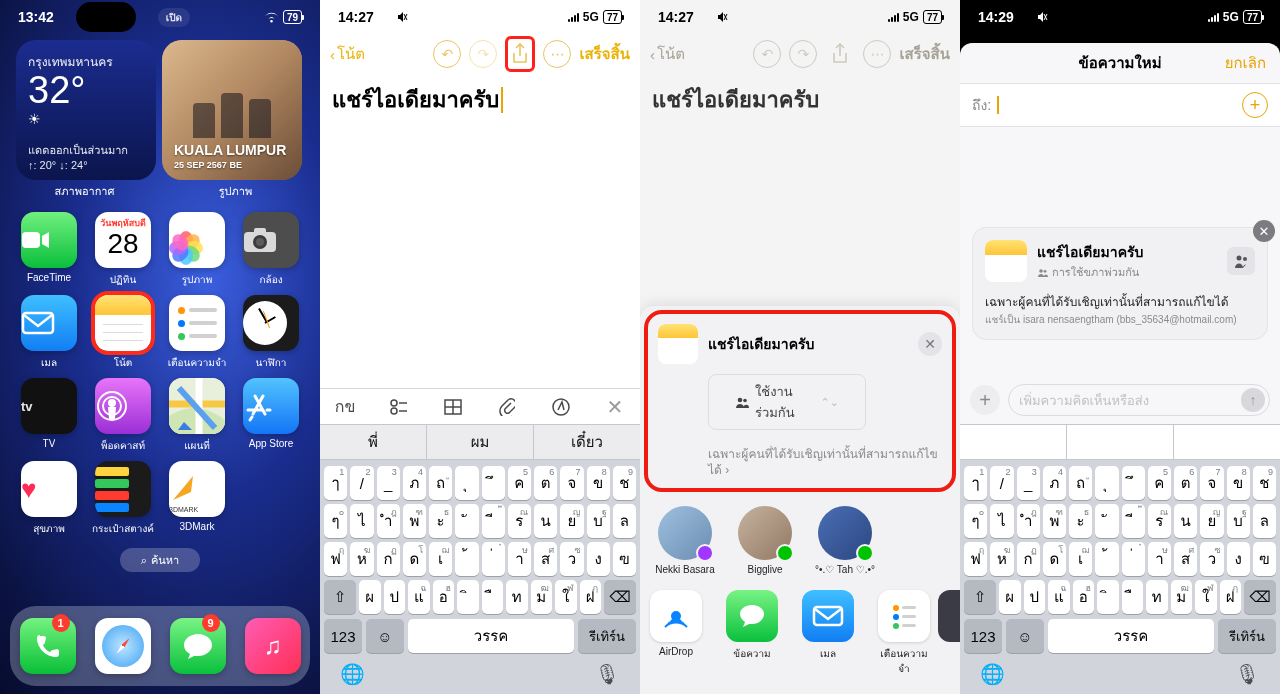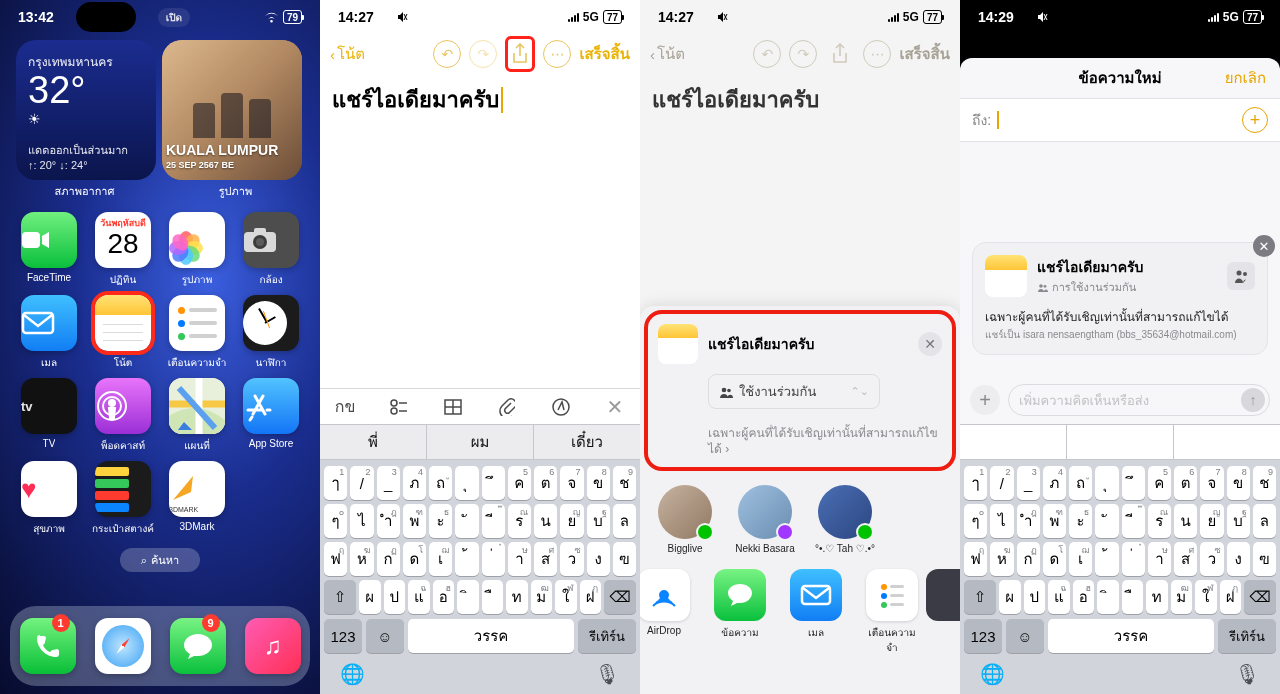--- a/index.html
+++ b/index.html
@@ -26,21 +26,21 @@
 .w-weather .city{font-size:12px;opacity:.95}
 .w-weather .temp{font-size:38px;font-weight:400;line-height:1}
 .w-weather .sun{font-size:14px;margin:2px 0 14px}
 .w-weather .desc{font-size:11px;opacity:.9}
 .w-weather .hilo{font-size:11px;opacity:.9}
 .w-photo{background:linear-gradient(180deg,#c2976e,#6f513a)}
 .w-photo .fake{position:absolute;inset:0;background:linear-gradient(135deg,#dcb88e 0%,#b08760 50%,#6b4d38 100%)}
 .w-photo .people{position:absolute;left:22%;top:34%;width:56%;height:36%;display:flex;gap:6px;align-items:flex-end}
 .w-photo .people div{flex:1;background:rgba(20,20,30,.55);border-radius:4px 4px 0 0}
 .w-photo .people div:nth-child(1){height:70%}.w-photo .people div:nth-child(2){height:90%}.w-photo .people div:nth-child(3){height:78%}
-.w-photo .cap{position:absolute;left:4px;bottom:10px;font-size:14px;font-weight:700;line-height:1.15;text-shadow:0 1px 2px rgba(0,0,0,.5)}
+.w-photo .cap{position:absolute;left:12px;bottom:10px;font-size:14px;font-weight:700;line-height:1.15;text-shadow:0 1px 2px rgba(0,0,0,.5)}
 .w-photo .date{font-size:9px;font-weight:600;margin-top:2px}
 .wlabels{display:flex;gap:14px;padding:2px 16px 8px}
 .wlabels span{width:140px;text-align:center;font-size:11px;color:#fff}
 .grid{display:grid;grid-template-columns:repeat(4,1fr);gap:8px 4px;padding:4px 14px}
 .app{display:flex;flex-direction:column;align-items:center;position:relative}
 .app .ic{width:56px;height:56px;border-radius:13px;display:flex;align-items:center;position:relative;overflow:hidden;box-shadow:0 2px 6px rgba(0,0,0,.25)}
 .app .lbl{color:#fff;font-size:10px;margin-top:4px;text-align:center;max-width:70px;overflow:hidden;text-overflow:ellipsis}
 .badge{position:absolute;top:-4px;right:6px;min-width:18px;height:18px;border-radius:9px;background:#ff3b30;color:#fff;font-size:11px;font-weight:600;display:flex;align-items:center;justify-content:center;padding:0 4px}
 .hl-red{outline:4px solid #ff2a1a;border-radius:17px}
 .ic-ft{background:linear-gradient(180deg,#70f07e,#0abf3c);color:#fff}
@@ -118,40 +118,40 @@
 .s3 .tbar{color:#a7a296}
 .s3 .tbtn{border-color:#cfcabc;color:#cfcabc}
 .s3 .note-body{color:#333}
 .sheet{background:#f2f2f4;border-radius:14px 14px 0 0;margin-top:auto;box-shadow:0 -2px 14px rgba(0,0,0,.1);flex:0 0 388px;display:flex;flex-direction:column}
 .shhdr{margin:8px;border-radius:14px;outline:4px solid #ef1c12;padding:10px;background:#f2f2f4}
 .shhdr .row1{display:flex;align-items:center;gap:10px}
 .shhdr .nic{width:40px;height:40px;border-radius:8px;background:#fff;position:relative;flex-shrink:0}
 .shhdr .nic::before{content:'';position:absolute;top:0;left:0;right:0;height:14px;border-radius:8px 8px 0 0;background:linear-gradient(180deg,#ffe375,#ffc537)}
 .shhdr .ttl{font-size:14px;font-weight:600;flex:1}
 .shhdr .xc{width:24px;height:24px;border-radius:50%;background:#e4e4e8;color:#76767c;display:flex;align-items:center;justify-content:center;font-size:14px}
-.collab{margin:10px 0 16px 50px;display:flex;align-items:center;gap:6px;border:1px solid #ddd;border-radius:8px;padding:6px 10px;width:172px;color:#444;font-size:13px}
+.collab{margin:10px 0 16px 50px;display:flex;align-items:center;gap:6px;border:1px solid #ddd;border-radius:8px;padding:6px 26px;width:158px;color:#444;font-size:13px}
 .collab .chv{margin-left:auto;color:#bbb;font-size:11px}
 .shnote{margin:8px 0 0 50px;font-size:12px;color:#8a8a8e;line-height:1.35}
 .contacts{display:flex;gap:18px;padding:10px 14px}
 .ct{display:flex;flex-direction:column;align-items:center;width:62px}
 .ct .av{width:54px;height:54px;border-radius:50%;background:linear-gradient(135deg,#c7b3a0,#907863);position:relative}
 .ct .av .mini{position:absolute;bottom:-2px;right:-2px;width:18px;height:18px;border-radius:50%;border:2px solid #f2f2f4}
 .ct .nm{font-size:10px;text-align:center;margin-top:4px;line-height:1.15;color:#222}
-.apps{display:flex;gap:24px;padding:4px 10px;justify-content:center}
+.apps{display:flex;gap:24px;padding:4px 10px;justify-content:space-between}
 .ap{display:flex;flex-direction:column;align-items:center;width:62px}
 .ap .ic{width:52px;height:52px;border-radius:12px;display:flex;align-items:center;justify-content:center}
 .ap .nm{font-size:10px;margin-top:4px;color:#222;text-align:center}
 .ic-ad{background:#fff;box-shadow:0 1px 3px rgba(0,0,0,.15)}
 .ic-rem2{background:#fff;box-shadow:0 1px 3px rgba(0,0,0,.15)}
 .s3foot{background:#fff;border-radius:10px;margin:8px 10px 0;height:36px;display:flex;align-items:center;justify-content:center;font-size:14px;color:#222}
 
 
 .s4{background:#000;display:flex;flex-direction:column}
 .s4 .status{color:#fff}
-.msgsheet{background:#f7f7f9;flex:1;border-radius:12px 12px 0 0;margin-top:24px;display:flex;flex-direction:column}
+.msgsheet{background:#f7f7f9;flex:1;border-radius:12px 12px 0 0;margin-top:9px;display:flex;flex-direction:column}
 .mhdr{display:flex;align-items:center;justify-content:center;position:relative;height:40px}
 .mhdr .ttl{font-size:15px;font-weight:700}
 .mhdr .cancel{position:absolute;right:14px;color:#e6a500;font-size:15px}
 .tofield{display:flex;align-items:center;padding:8px 12px;border-top:1px solid #e2e2e6;border-bottom:1px solid #e2e2e6;background:#fff}
 .tofield .lbl{color:#8a8a8e;font-size:14px;margin-right:6px}
 .tofield .cur{width:2px;height:18px;background:#e6a500}
 .addbtn{margin-left:auto;width:26px;height:26px;border-radius:50%;border:1.5px solid #e6a500;color:#e6a500;display:flex;align-items:center;justify-content:center;font-size:18px}
 .card{margin:100px 12px 0;padding:12px;border:1px solid #e4e4e8;border-radius:14px;background:#f1f1f3;position:relative}
 .card .r1{display:flex;align-items:center;gap:10px}
 .card .nic{width:42px;height:42px;border-radius:8px;background:#fff;position:relative}
@@ -607,30 +607,30 @@
             </svg>
           </span>
         <span>ใช้งานร่วมกัน</span>
         <span class="chv">⌃⌄</span>
       </div>
       <div class="shnote">เฉพาะผู้คนที่ได้รับเชิญเท่านั้นที่สามารถแก้ไขได้ ›</div>
     </div>
 
     <div class="contacts">
       <div class="ct">
+          <div class="av" style="background:linear-gradient(135deg,#9fc0e0,#6a8db0)">
+            <div class="mini" style="background:#a036ff"></div>
+          </div>
+          <div class="nm">Nekki Basara</div>
+        </div>
+      <div class="ct">
           <div class="av">
             <div class="mini" style="background:#00c300"></div>
           </div>
           <div class="nm">Bigglive</div>
-        </div>
-      <div class="ct">
-          <div class="av" style="background:linear-gradient(135deg,#9fc0e0,#6a8db0)">
-            <div class="mini" style="background:#a036ff"></div>
-          </div>
-          <div class="nm">Nekki Basara</div>
         </div>
       <div class="ct">
           <div class="av" style="background:linear-gradient(135deg,#4a6fb5,#2c4580)">
             <div class="mini" style="background:#00c300"></div>
           </div>
           <div class="nm">°•.♡ Tah ♡.•°</div>
         </div>
     </div>
 
     <div class="apps">
@@ -724,21 +724,21 @@
         <div class="info">
           <div class="t">แชร์ไอเดียมาครับ</div>
           <div class="s">
               <span>
                 <svg width="11" height="9" fill="#8a8a8e">
                   <circle cx="4" cy="3" r="1.8"></circle>
                   <circle cx="8" cy="3.3" r="1.4"></circle>
                   <path d="M1 9c0-2 1.5-3 3-3s3 1 3 3M6.8 9c0-1.6 1-2.5 2.2-2.5s2 1 2 2.5"></path>
                 </svg>
               </span>
-              <span>การใช้งานร่วมกัน</span>
+              <span>การใช้ขภาพ่วมกัน</span>
             </div>
         </div>
         <div class="pp">
             <svg width="16" height="14" fill="#555">
               <circle cx="6" cy="4" r="2.5"></circle>
               <circle cx="12" cy="5" r="2"></circle>
               <path d="M2 14c0-3 2-4.5 4-4.5s4 1.5 4 4.5M10 14c0-2.2 1.3-3.5 3-3.5"></path>
             </svg>
           </div>
       </div>

